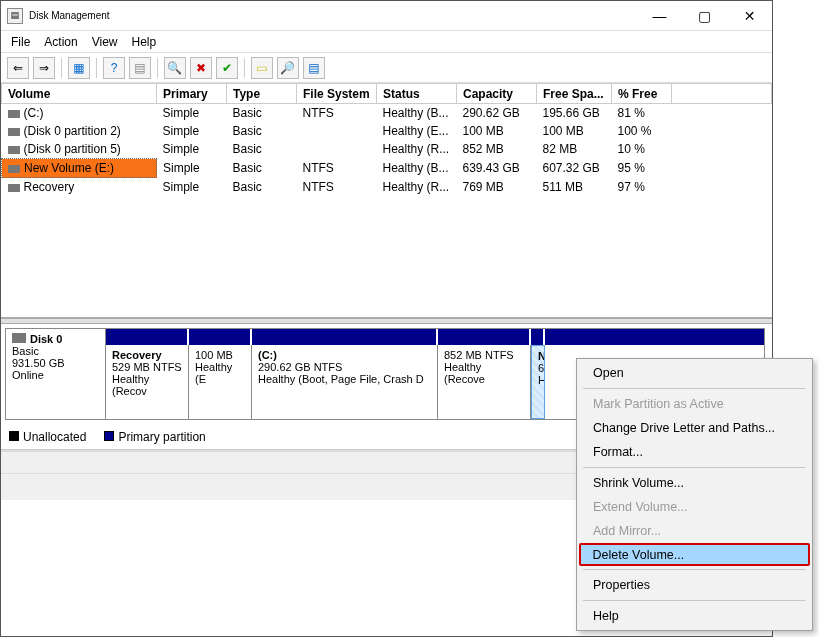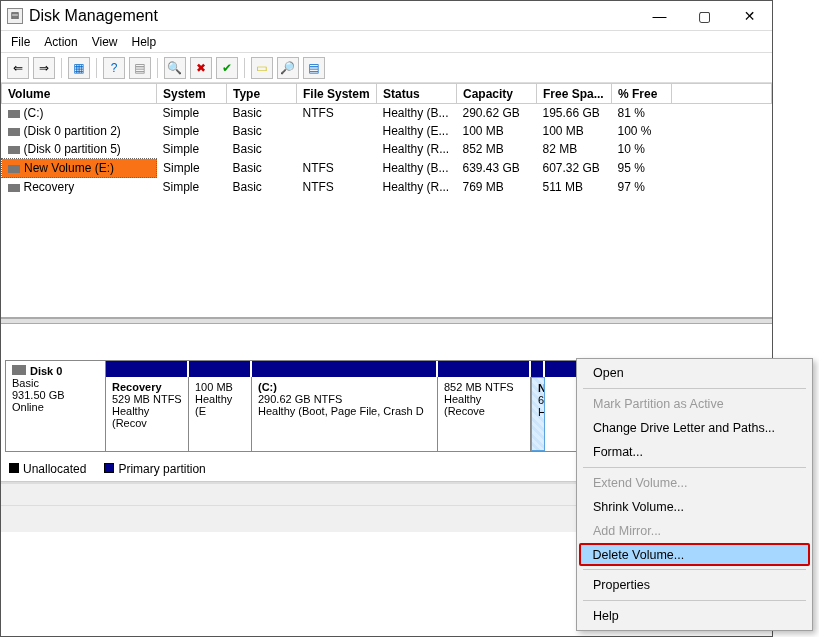--- a/index.html
+++ b/index.html
@@ -27,39 +27,39 @@
     align-items: center;
     padding-left: 6px;
     border-bottom: 1px solid #ddd;
   }
   .titlebar .app-icon {
     width: 16px; height: 16px;
     margin-right: 6px;
     display:inline-flex;align-items:center;justify-content:center;
     background:#f0f0f0;border:1px solid #888;font-size:9px;line-height:1;
   }
-  .titlebar .title { flex:1; font-size:16px; }
+  .titlebar .title { flex:1; font-size:10px; }
   .win-controls { display:flex; height:100%; }
   .win-btn { width:45px; display:flex; align-items:center; justify-content:center; font-size:14px; font-family:sans-serif; }
   .menubar { height:22px; display:flex; align-items:center; gap:14px; padding:0 10px; border-bottom:1px solid #ddd;}
   .menubar span { font-size:12px; }
   .toolbar { height:30px; display:flex; align-items:center; padding:0 6px; gap:4px; border-bottom:1px solid #ddd;}
   .tb-btn { width:22px; height:22px; border:1px solid #bbb; background:#f5f5f5; display:inline-flex; align-items:center; justify-content:center; font-size:12px; line-height:1; }
   .tb-sep { width:1px; height:20px; background:#ccc; margin:0 2px; }
   .grid-area { height:235px; overflow:auto; border-bottom:1px solid #aaa;}
   table.volumes { border-collapse:collapse; width:100%; }
   table.volumes th { text-align:left; font-weight:bold; background:#fff; border:1px solid #ccc; border-top:1px solid #ccc; padding:2px 6px; font-size:12px; height:20px;}
   table.volumes td { padding:2px 6px; font-size:12px; height:18px; white-space:nowrap;}
   .vol-icon { display:inline-block; width:12px; height:8px; background:#777; margin-right:4px; position:relative; top:1px; }
   tr.selected td { }
   tr.selected td.first { background:#f97316; border:1px dotted #666; }
 
   .splitter { height:6px; background:#e0e0e0; border-top:1px solid #aaa; border-bottom:1px solid #aaa; }
 
-  .disk-panel { padding:4px;margin-top:32px; }
+  .disk-panel { padding:4px; }
   .disk-row { display:flex; border:1px solid #888; height:92px; width:760px; position:relative; }
   .disk-header { width:100px; border-right:1px solid #888; padding:4px 6px; font-size:11px; display:flex; flex-direction:column; }
   .disk-header .disk-icon { width:14px; height:10px; background:#777; display:inline-block; margin-right:4px; }
   .disk-header .disk-name { font-weight:bold; }
   .part-strip { flex:1; display:flex; flex-direction:column; }
   .strip-top { height:16px; background:#00008b; display:flex; }
   .strip-top .seg { border-right:2px solid #fff; }
   .strip-body { flex:1; display:flex; }
   .part { border-right:1px solid #888; padding:4px 6px; font-size:11px; overflow:hidden; }
   .part .pname { font-weight:bold; }
@@ -127,21 +127,21 @@
     <span class="tb-btn" style="color:#cb0">▭</span>
     <span class="tb-btn">🔎</span>
     <span class="tb-btn" style="color:#06c">▤</span>
   </div>
 
   <div class="grid-area">
     <table class="volumes">
       <thead>
           <tr>
         <th style="width:155px">Volume</th>
-        <th style="width:70px">System</th>
+        <th style="width:70px">Primary</th>
         <th style="width:70px">Type</th>
         <th style="width:80px">File System</th>
         <th style="width:80px">Status</th>
         <th style="width:80px">Capacity</th>
         <th style="width:75px">Free Spa...</th>
         <th style="width:60px">% Free</th>
         <th></th>
       </tr>
         </thead>
       <tbody id="vol-body">
@@ -264,21 +264,21 @@
     </div>
 </div>
 
 <div class="context-menu">
   <div class="ctx-item">Open</div>
   <div class="ctx-sep"></div>
   <div class="ctx-item disabled">Mark Partition as Active</div>
   <div class="ctx-item">Change Drive Letter and Paths...</div>
   <div class="ctx-item">Format...</div>
   <div class="ctx-sep"></div>
+  <div class="ctx-item">Shrink Volume...</div>
   <div class="ctx-item disabled">Extend Volume...</div>
-  <div class="ctx-item">Shrink Volume...</div>
   <div class="ctx-item disabled">Add Mirror...</div>
   <div class="ctx-item hover">Delete Volume...</div>
   <div class="ctx-sep"></div>
   <div class="ctx-item">Properties</div>
   <div class="ctx-sep"></div>
   <div class="ctx-item">Help</div>
 </div>
 
 </body></html>

